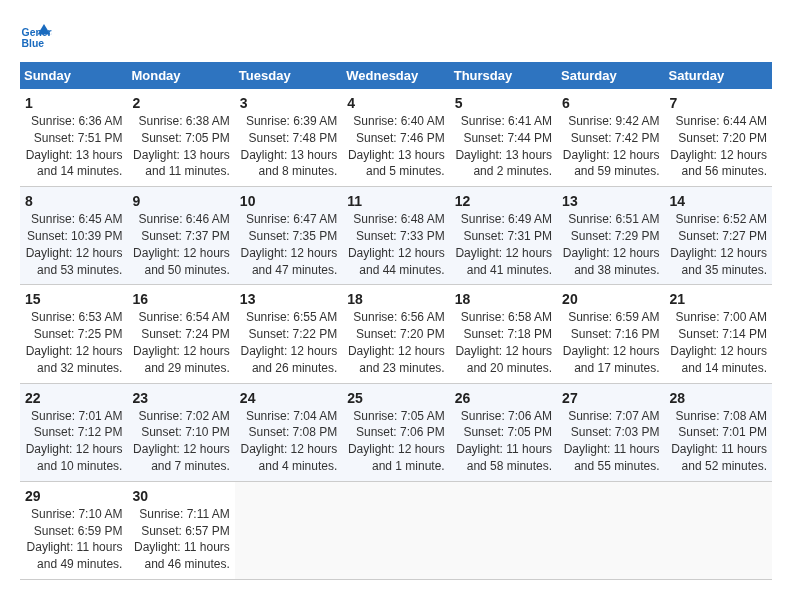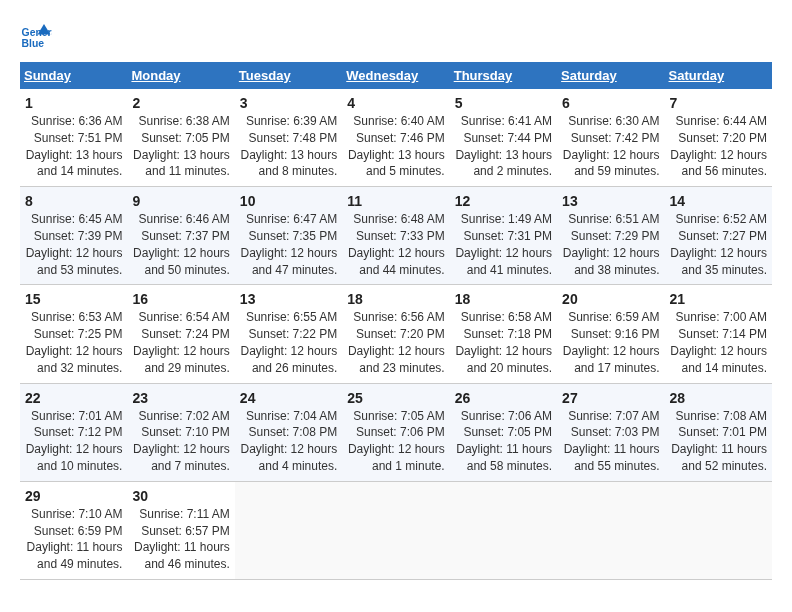--- a/index.html
+++ b/index.html
@@ -49,21 +49,20 @@
       border-collapse: collapse;
       font-size: 11px;
     }
     thead tr th {
       background-color: #2e74c0;
       color: #fff;
       padding: 6px 4px;
       text-align: left;
       font-size: 13px;
       font-weight: bold;
-      text-decoration: underline;
     }
     tbody tr {
       border-bottom: 1px solid #ccc;
     }
     tbody tr:nth-child(odd) {
       background: #fff;
     }
     tbody tr:nth-child(even) {
       background: #f4f7fc;
     }
@@ -155,38 +154,38 @@
         </td>
         <td>
           <span class="day-num">5</span>
           <div class="day-info">Sunrise: 6:41 AM
 Sunset: 7:44 PM
 Daylight: 13 hours
 and 2 minutes.</div>
         </td>
         <td>
           <span class="day-num">6</span>
-          <div class="day-info">Sunrise: 6:30 AM
+          <div class="day-info">Sunrise: 9:42 AM
 Sunset: 7:42 PM
 Daylight: 12 hours
 and 59 minutes.</div>
         </td>
         <td>
           <span class="day-num">7</span>
           <div class="day-info">Sunrise: 6:44 AM
 Sunset: 7:20 PM
 Daylight: 12 hours
 and 56 minutes.</div>
         </td>
       </tr>
       <tr>
         <td>
           <span class="day-num">8</span>
           <div class="day-info">Sunrise: 6:45 AM
-Sunset: 7:39 PM
+Sunset: 10:39 PM
 Daylight: 12 hours
 and 53 minutes.</div>
         </td>
         <td>
           <span class="day-num">9</span>
           <div class="day-info">Sunrise: 6:46 AM
 Sunset: 7:37 PM
 Daylight: 12 hours
 and 50 minutes.</div>
         </td>
@@ -199,21 +198,21 @@
         </td>
         <td>
           <span class="day-num">11</span>
           <div class="day-info">Sunrise: 6:48 AM
 Sunset: 7:33 PM
 Daylight: 12 hours
 and 44 minutes.</div>
         </td>
         <td>
           <span class="day-num">12</span>
-          <div class="day-info">Sunrise: 1:49 AM
+          <div class="day-info">Sunrise: 6:49 AM
 Sunset: 7:31 PM
 Daylight: 12 hours
 and 41 minutes.</div>
         </td>
         <td>
           <span class="day-num">13</span>
           <div class="day-info">Sunrise: 6:51 AM
 Sunset: 7:29 PM
 Daylight: 12 hours
 and 38 minutes.</div>
@@ -258,21 +257,21 @@
         <td>
           <span class="day-num">18</span>
           <div class="day-info">Sunrise: 6:58 AM
 Sunset: 7:18 PM
 Daylight: 12 hours
 and 20 minutes.</div>
         </td>
         <td>
           <span class="day-num">20</span>
           <div class="day-info">Sunrise: 6:59 AM
-Sunset: 9:16 PM
+Sunset: 7:16 PM
 Daylight: 12 hours
 and 17 minutes.</div>
         </td>
         <td>
           <span class="day-num">21</span>
           <div class="day-info">Sunrise: 7:00 AM
 Sunset: 7:14 PM
 Daylight: 12 hours
 and 14 minutes.</div>
         </td>

